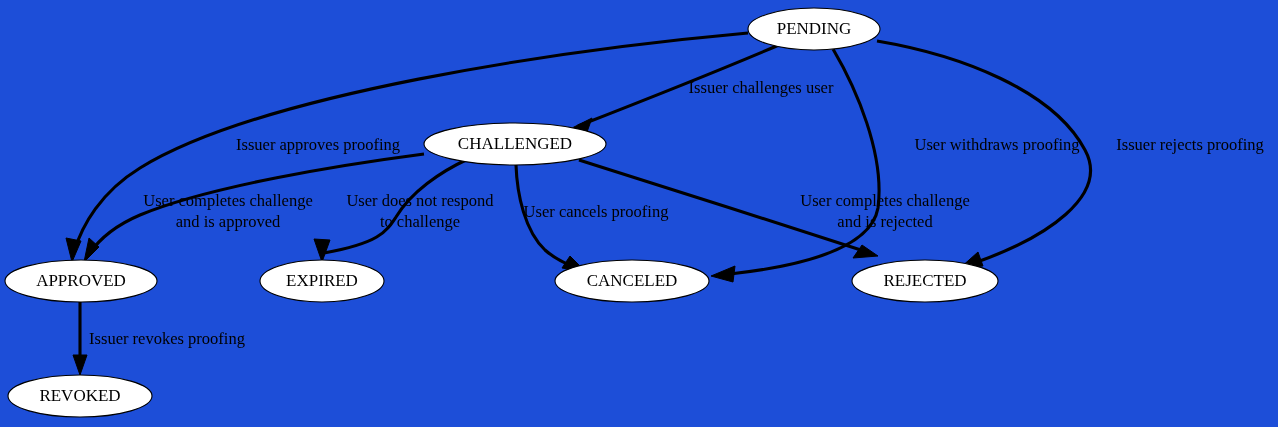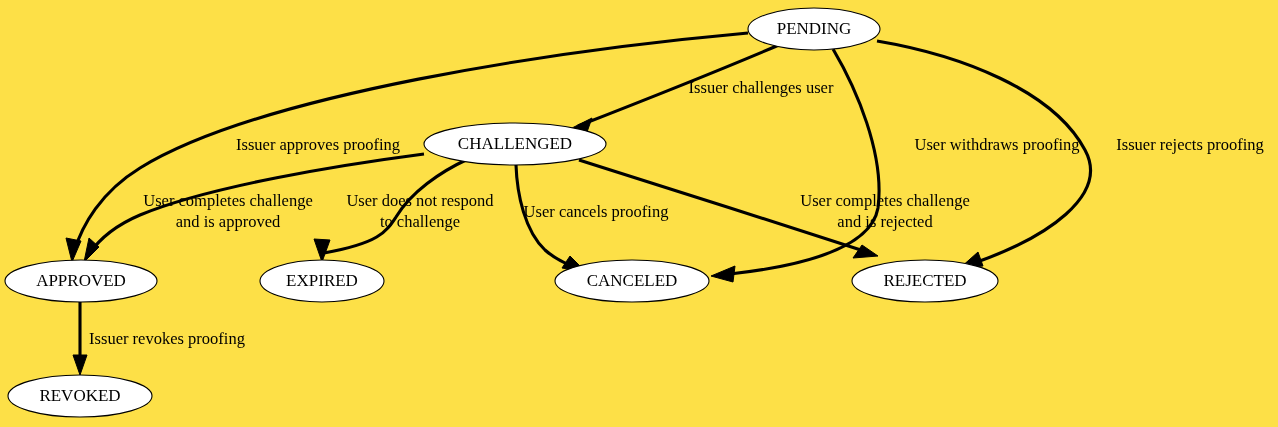--- a/index.html
+++ b/index.html
@@ -8,21 +8,21 @@
     padding: 0;
     background: #ffffff;
   }
   body {
     font-family: "Liberation Serif", "DejaVu Serif", serif;
   }
   #diagram-root {
     position: relative;
     width: 1278px;
     height: 427px;
-    background: #fde047;
+    background: #1d4ed8;
     overflow: hidden;
   }
   svg#graph {
     display: block;
     width: 1278px;
     height: 427px;
   }
   .node-ellipse {
     fill: #ffffff;
     stroke: #000000;

